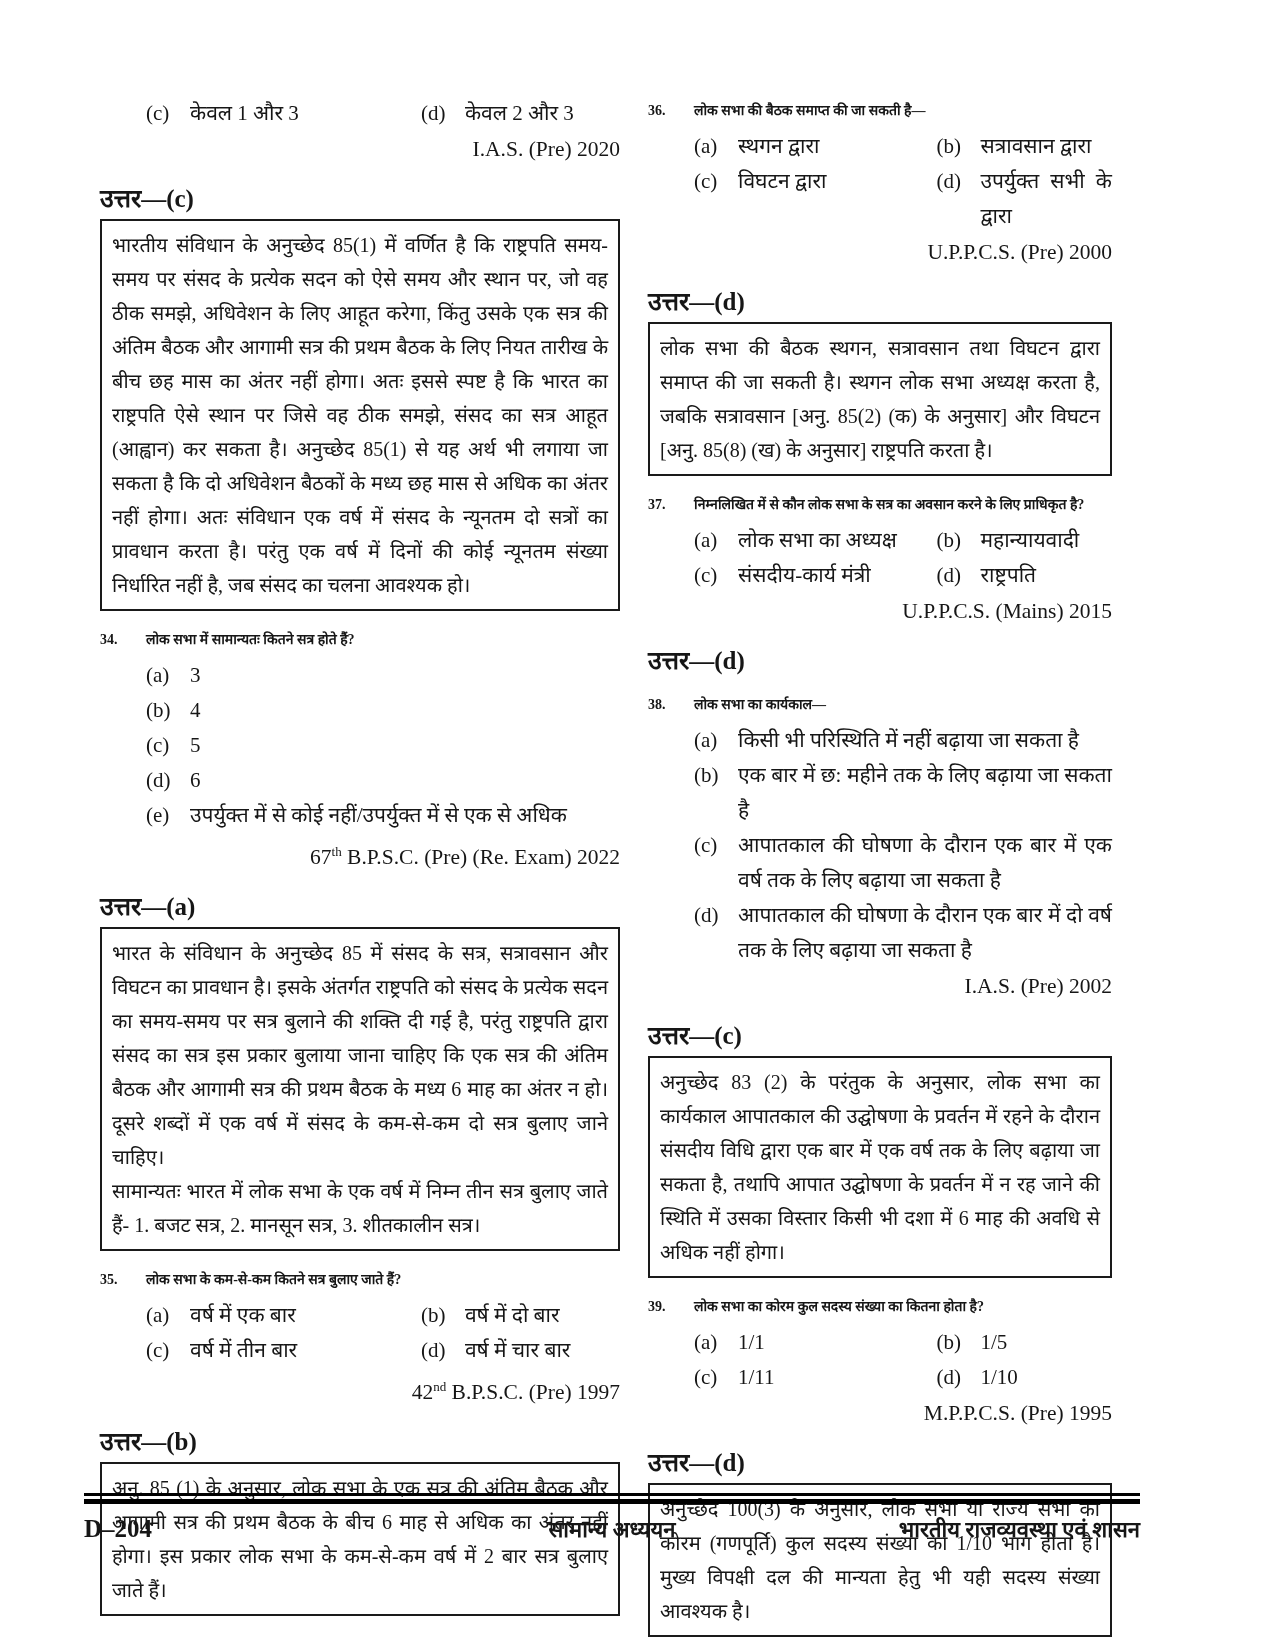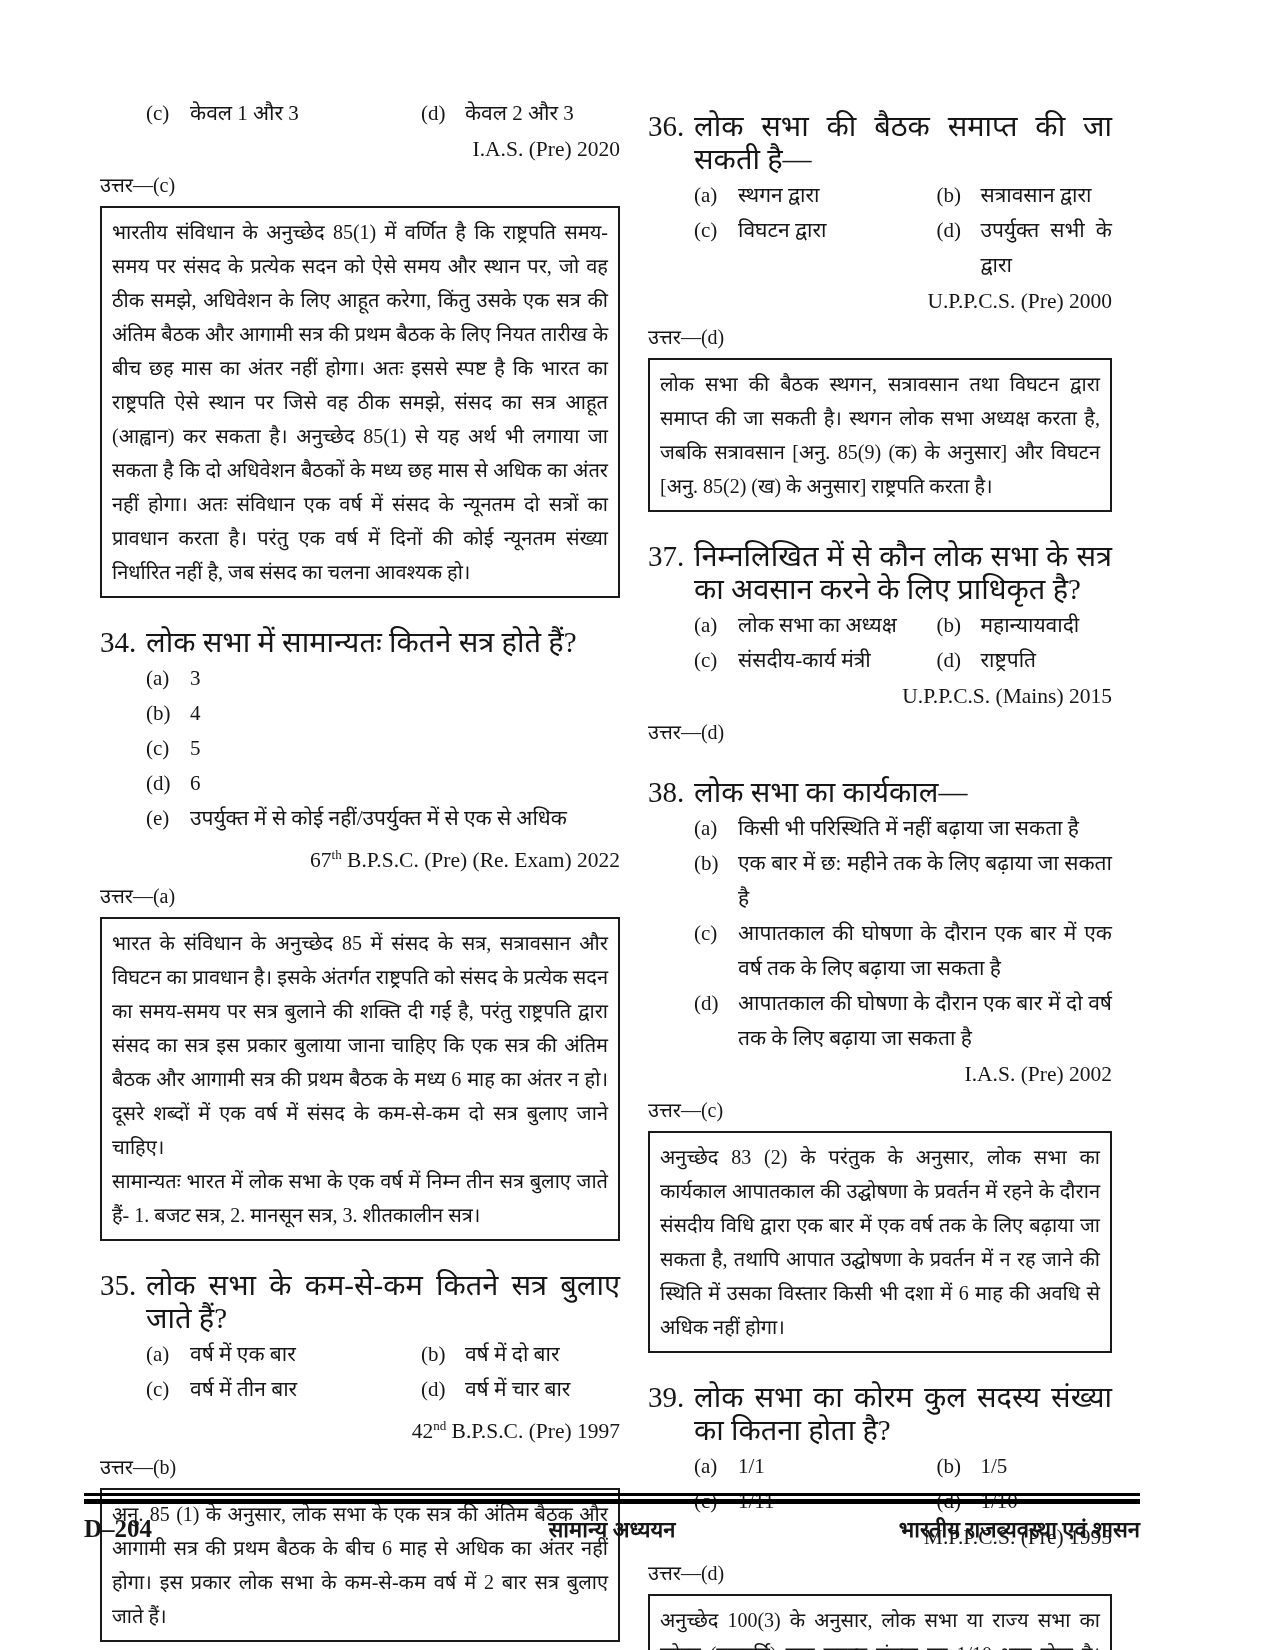--- a/index.html
+++ b/index.html
@@ -12,35 +12,35 @@
     font-family:"Liberation Serif","DejaVu Sans",serif;
     overflow:hidden;
   }
   .content {
     position:absolute; left:100px; top:94px; width:1012px;
     display:flex; gap:28px;
   }
   .col-left  { width:520px; flex:none; }
   .col-right { width:464px; flex:none; }
 
-  .q-head { display:flex; font-weight:normal; font-size:29px; line-height:33px; margin-top:28px; }
+  .q-head { display:flex; font-weight:bold; font-size:14px; line-height:33px; margin-top:12px; }
   .q-num  { width:46px; flex:none; }
   .q-text { flex:1; text-align:justify; }
 
   .opts { padding-left:46px; margin-top:2px; }
   .opt  { display:flex; font-size:21px; line-height:35px; }
   .opt-label { width:44px; flex:none; }
   .opt-text  { flex:1; text-align:justify; }
   .opt-row { display:flex; }
   .opt-row .opt:first-child { width:58%; flex:none; }
   .opt-row .opt:last-child  { flex:1; }
 
   .source { text-align:right; font-weight:normal; font-size:21.5px; line-height:31px; margin:3px 0 1px; }
   .source sup { font-size:13px; }
-  .answer { font-weight:normal; font-size:20px; line-height:31px; margin:5px 0 2px; }
+  .answer { font-weight:bold; font-size:25px; line-height:31px; margin:18px 0 2px; }
 
   .box {
     border:2px solid #1a1a1a;
     padding:7px 10px;
     font-size:20px; line-height:34px;
     text-align:justify;
     margin:5px 0 10px;
     background:#fff;
   }
   .box p { margin:0; }
@@ -177,21 +177,21 @@
             </div>
             <div class="opt">
               <span class="opt-label">(d)</span>
               <span class="opt-text">उपर्युक्त सभी के द्वारा</span>
             </div>
           </div>
         </div>
         <div class="source">U.P.P.C.S. (Pre) 2000</div>
         <div class="answer">उत्तर—(d)</div>
         <div class="box">
-          <p>लोक सभा की बैठक स्थगन, सत्रावसान तथा विघटन द्वारा समाप्त की जा सकती है। स्थगन लोक सभा अध्यक्ष करता है, जबकि सत्रावसान [अनु. 85(9) (क) के अनुसार] और विघटन [अनु. 85(2) (ख) के अनुसार] राष्ट्रपति करता है।</p>
+          <p>लोक सभा की बैठक स्थगन, सत्रावसान तथा विघटन द्वारा समाप्त की जा सकती है। स्थगन लोक सभा अध्यक्ष करता है, जबकि सत्रावसान [अनु. 85(2) (क) के अनुसार] और विघटन [अनु. 85(8) (ख) के अनुसार] राष्ट्रपति करता है।</p>
         </div>
       </div>
 
       <div>
         <div class="q-head">
           <span class="q-num">37.</span>
           <span class="q-text">निम्नलिखित में से कौन लोक सभा के सत्र का अवसान करने के लिए प्राधिकृत है?</span>
         </div>
         <div class="opts">
           <div class="opt-row">

